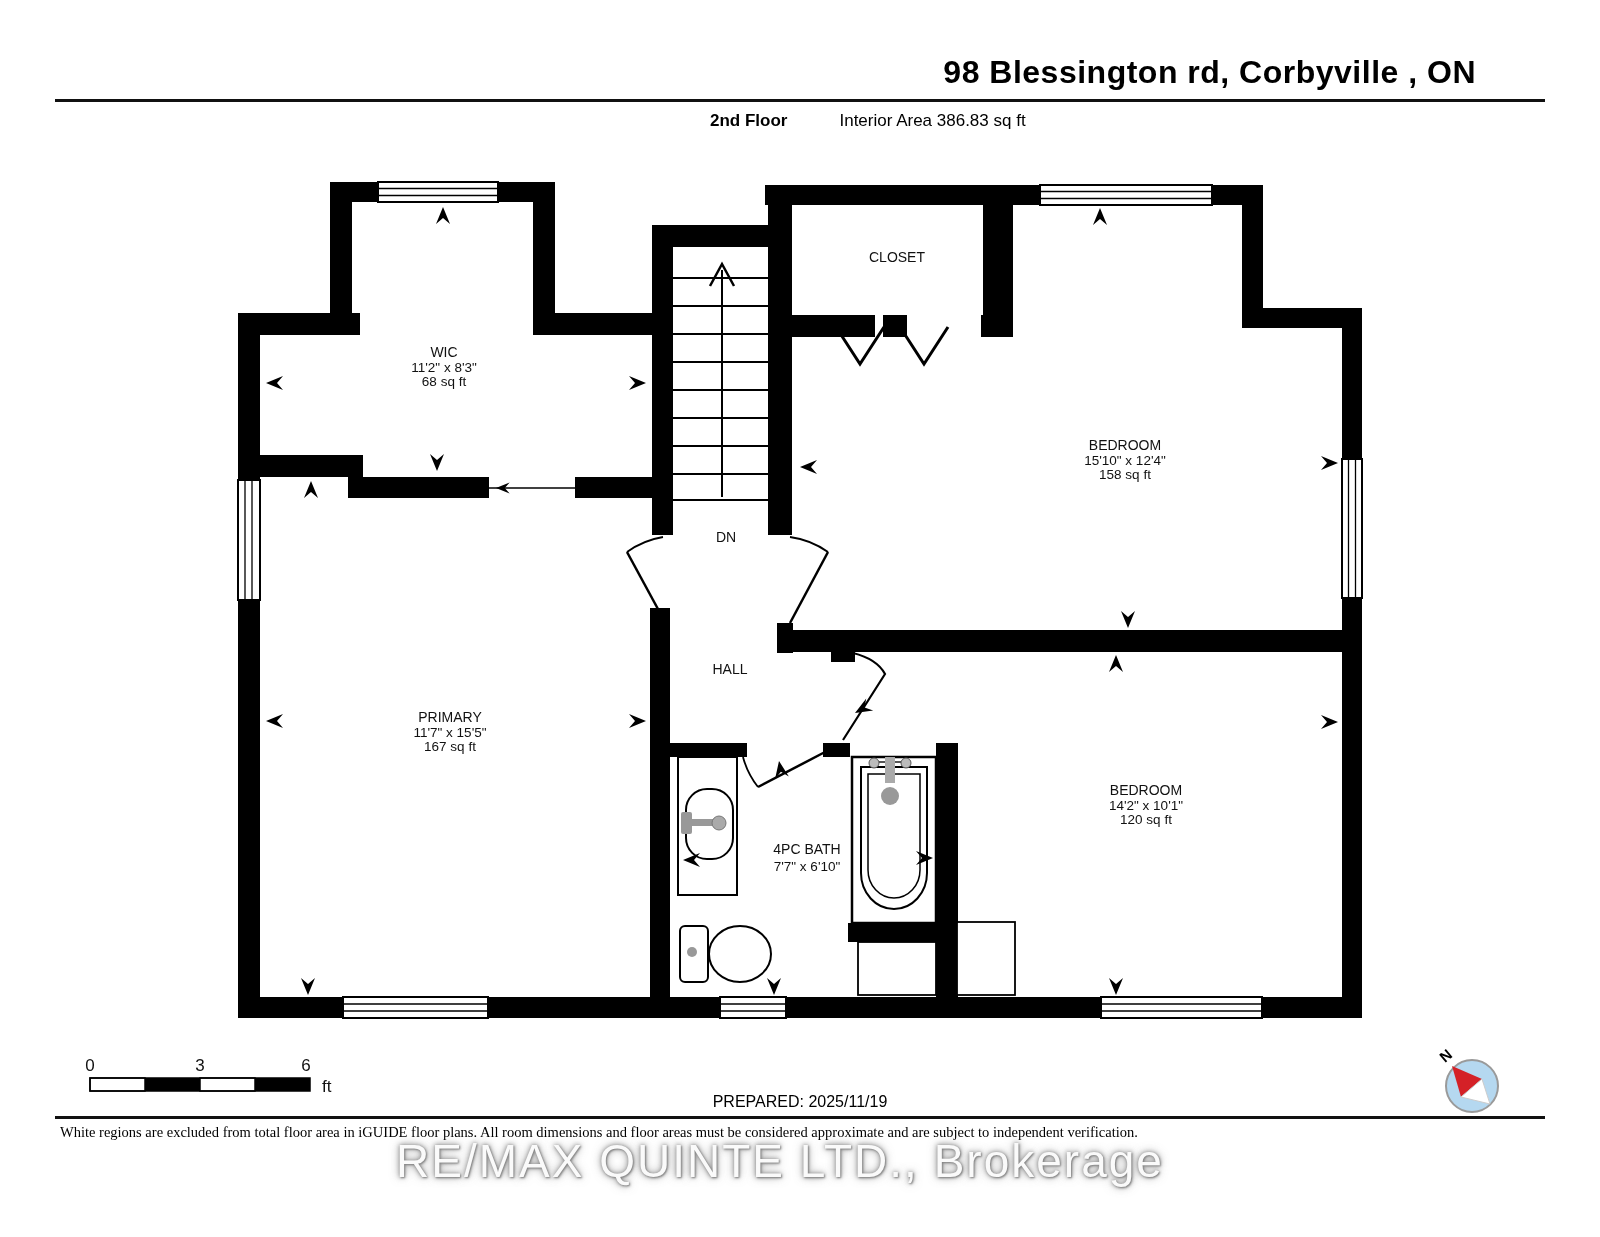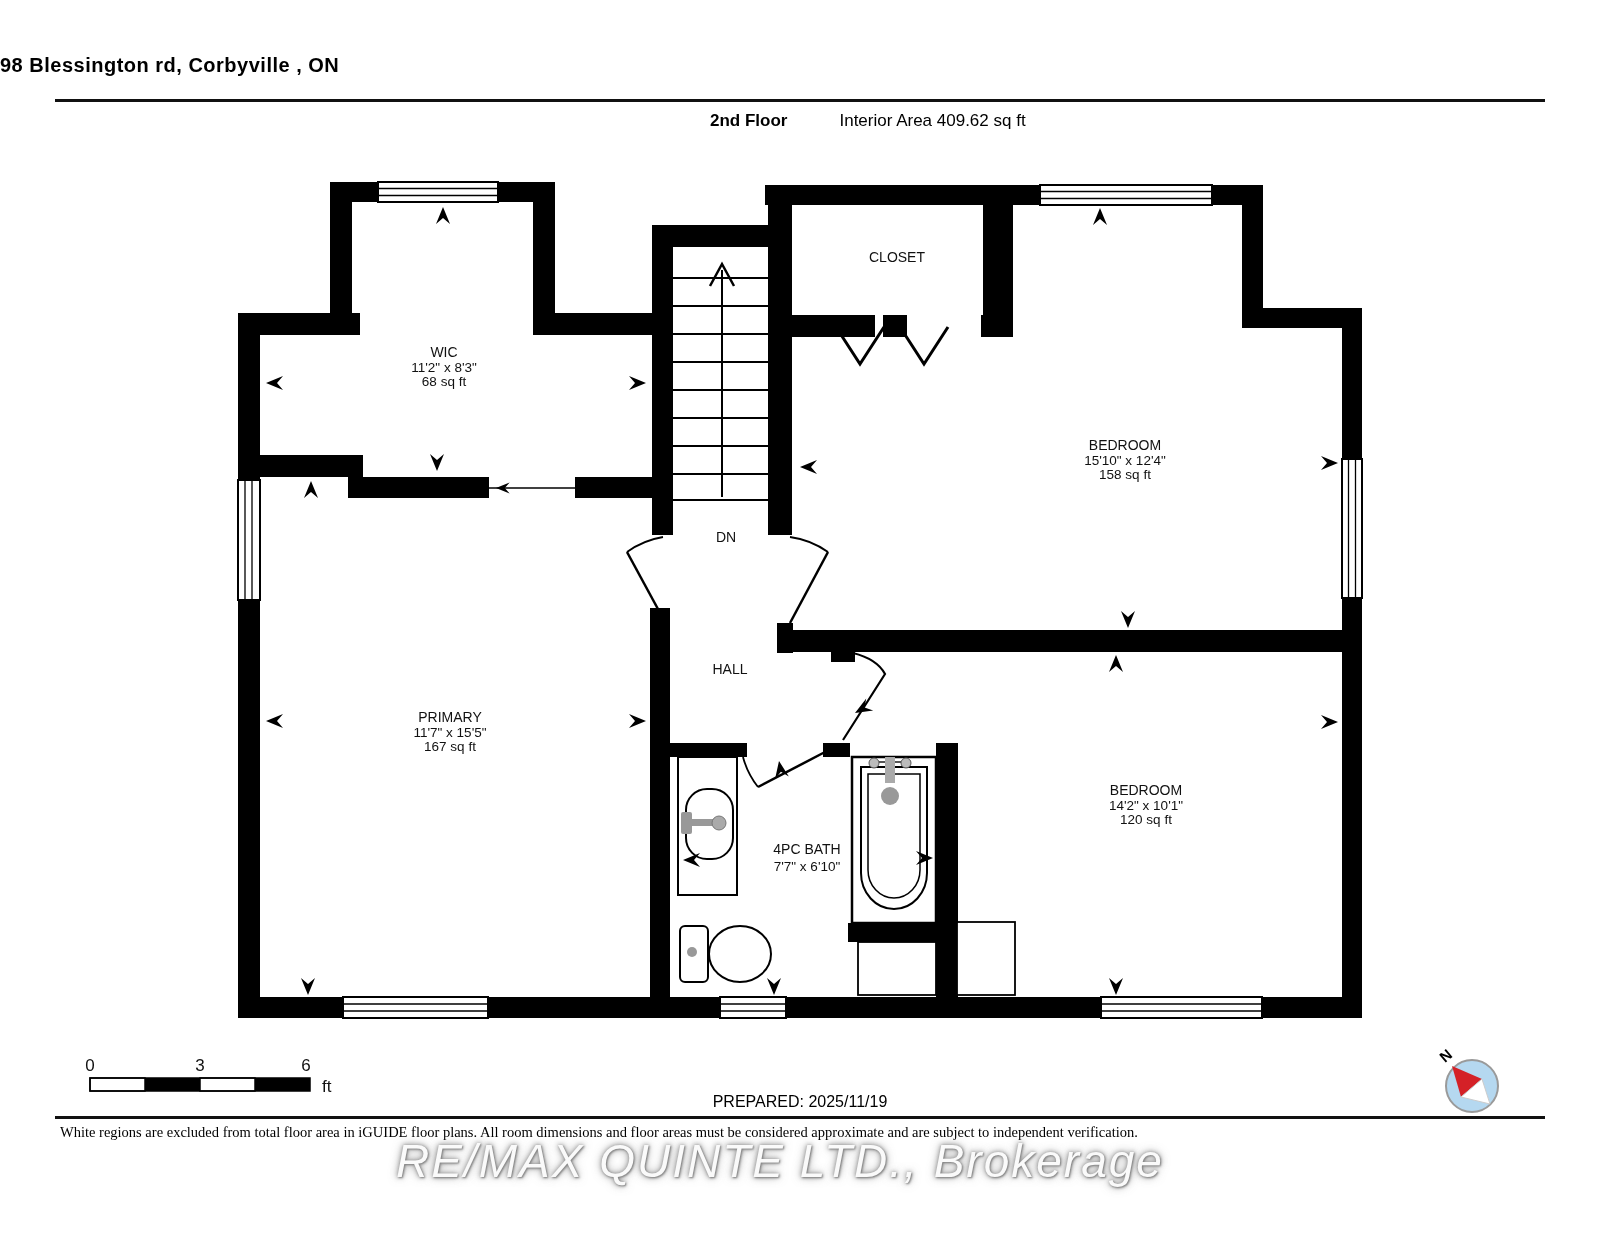--- a/index.html
+++ b/index.html
@@ -1,44 +1,44 @@
 <!DOCTYPE html>
 <html><head>
 <meta charset="utf-8">
 <style>
   html,body{margin:0;padding:0;background:#fff;}
   #page{position:relative;width:1600px;height:1237px;background:#fff;overflow:hidden;
         font-family:"Liberation Sans",sans-serif;color:#000;}
-  .title{position:absolute;top:54px;left:0;width:1476px;text-align:left;
-         font-size:20px;font-weight:bold;letter-spacing:.5px;}
+  .title{position:absolute;top:54px;left:0;width:1476px;text-align:right;
+         font-size:32px;font-weight:bold;letter-spacing:.5px;}
   .rule{position:absolute;left:55px;width:1490px;height:3px;background:#111;}
   .rule.top{top:99px;}
   .rule.bottom{top:1116px;}
   .subtitle{position:absolute;top:111px;left:710px;display:flex;gap:52px;font-size:17px;}
   .subtitle .floor{font-weight:bold;}
   svg#plan{position:absolute;top:0;left:0;}
   text.room{font-size:14px;fill:#111;}
   text.small{font-size:13.5px;fill:#111;}
   .prepared{position:absolute;top:1093px;left:0;width:1600px;text-align:center;font-size:16px;}
   .disclaimer{position:absolute;top:1124px;left:60px;font-size:14.5px;font-family:Liberation Serif, serif;}
   .watermark{position:absolute;top:1134px;left:0;width:1560px;text-align:center;
              font-size:46px;letter-spacing:2px;color:#fafafa;z-index:5;
-             text-shadow:0 0 4px rgba(130,130,130,.95),0 0 10px rgba(140,140,140,.8),1px 1px 2px rgba(120,120,120,.9);font-style:italic;}
+             text-shadow:0 0 4px rgba(130,130,130,.95),0 0 10px rgba(140,140,140,.8),1px 1px 2px rgba(120,120,120,.9);}
   .scalelbl{font-size:17px;fill:#111;}
 </style>
 </head>
 <body>
 
 <div id="page">
 
   <div class="title">98 Blessington rd, Corbyville , ON</div>
   <div class="rule top"></div>
   <div class="subtitle">
     <span class="floor">2nd Floor</span>
-    <span>Interior Area 409.62 sq ft</span>
+    <span>Interior Area 386.83 sq ft</span>
   </div>
 
   <svg id="plan" width="1600" height="1237" viewBox="0 0 1600 1237">
     <defs>
       <path id="ah" d="M0,0 L-17,7 L-11,0 L-17,-7 Z"></path>
     </defs>
 
     <g fill="#000">
       <rect x="330" y="182" width="225" height="20"></rect>
       <rect x="330" y="182" width="22" height="153"></rect>

